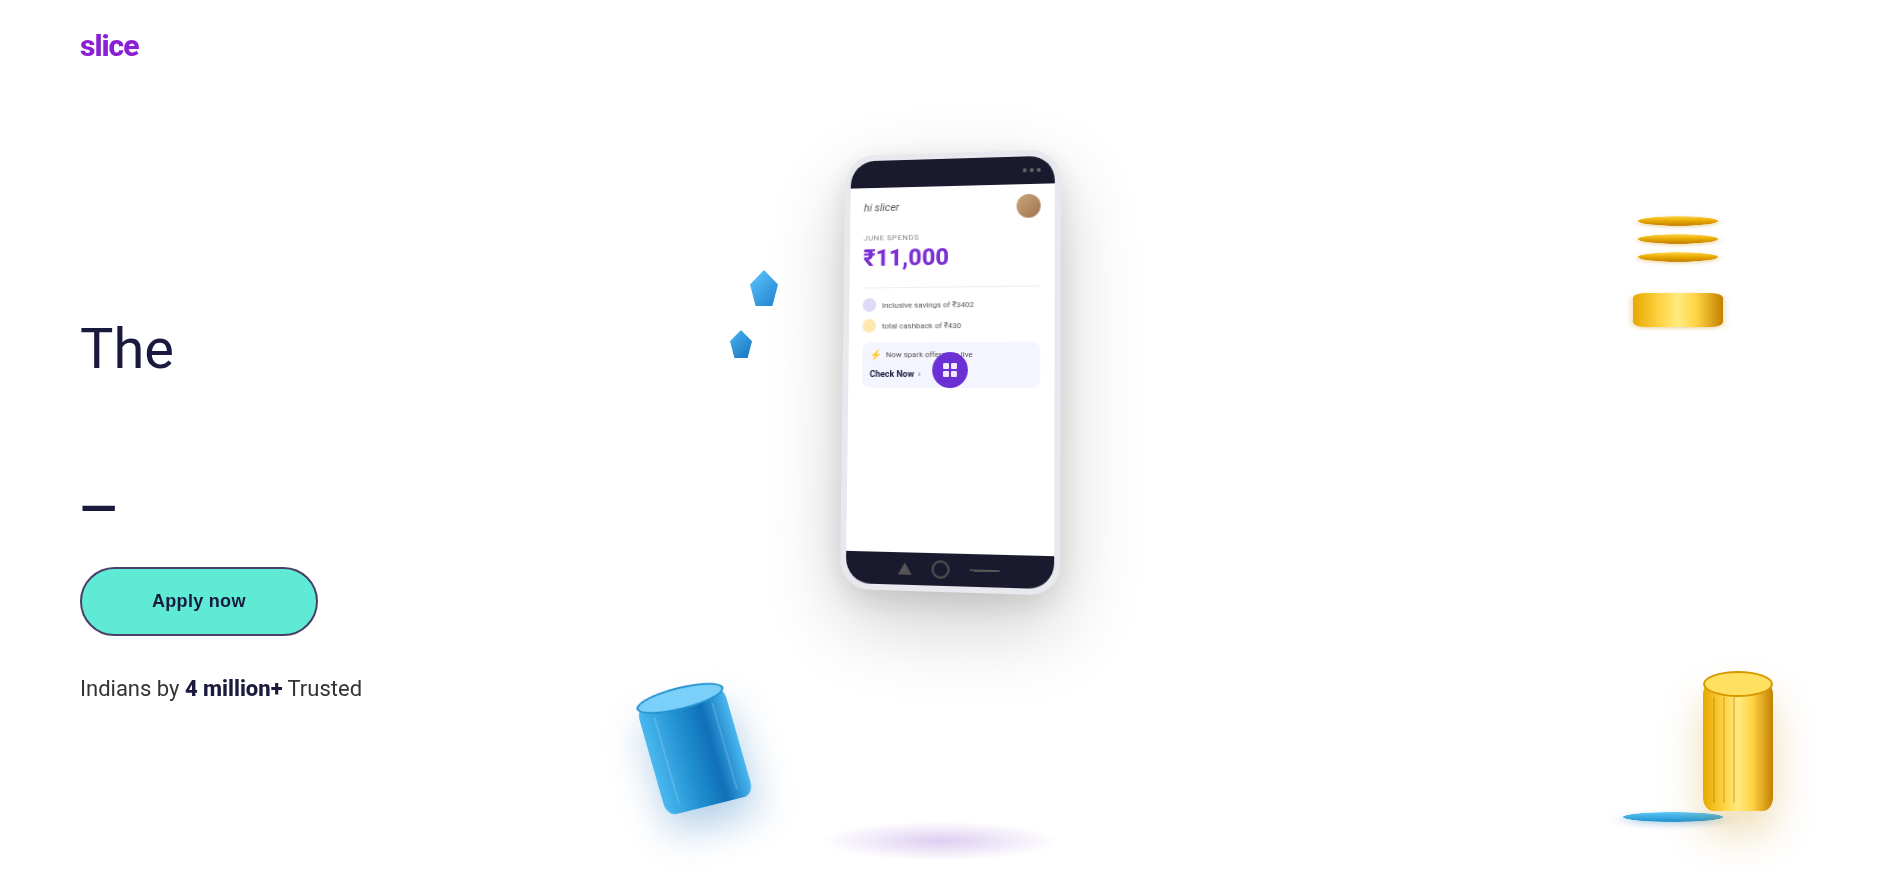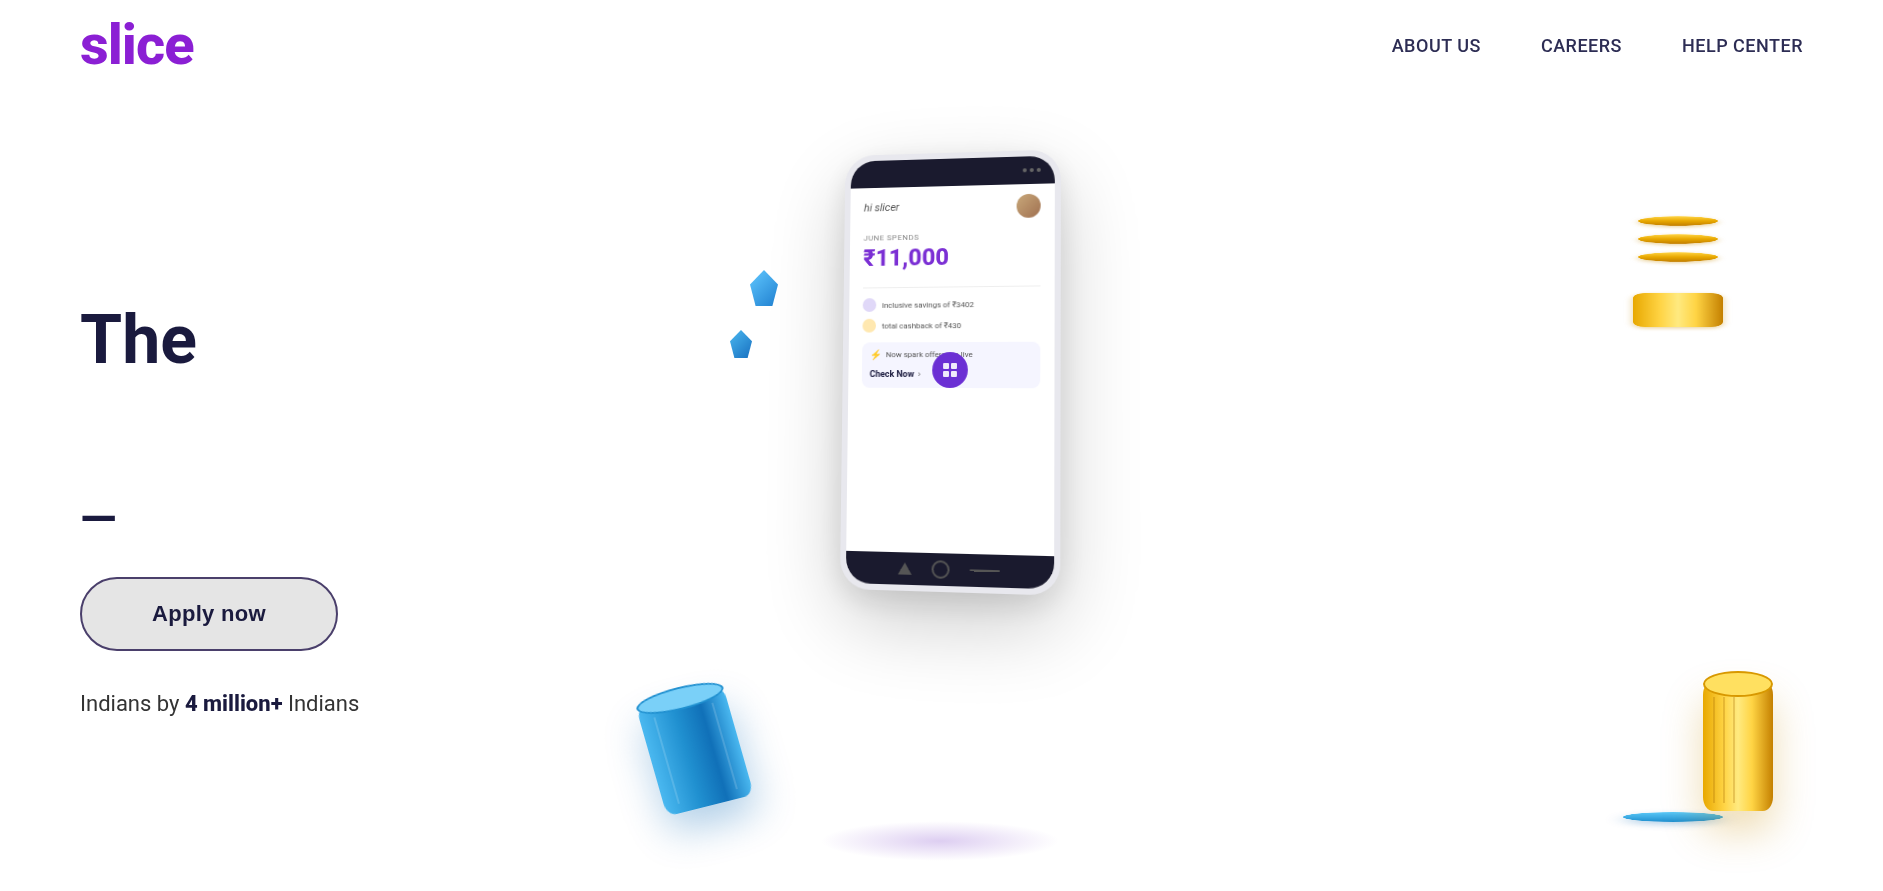--- a/index.html
+++ b/index.html
@@ -14,21 +14,21 @@
     
     header {
       display: flex;
       align-items: center;
       justify-content: space-between;
       padding: 0 80px;
       height: 90px;
       background: #fff;
     }
     .logo {
-      font-size: 56px;
+      font-size: 30px;
       font-weight: 800;
       color: #8B1FD4;
       letter-spacing: -1px;
     }
     nav {
       display: flex;
       gap: 60px;
       align-items: center;
     }
     nav a {
@@ -48,41 +48,41 @@
       position: relative;
       overflow: hidden;
     }
 
     
     .hero-text {
       flex: 0 0 600px;
       z-index: 2;
     }
     .hero-title {
-      font-size: 68px;
-      font-weight: 700;
+      font-size: 56px;
+      font-weight: 400;
       color: #1a1a3e;
       line-height: 1.05;
       margin-bottom: 42px;
     }
     .dash {
       font-size: 48px;
       color: #1a1a3e;
       font-weight: 700;
       margin-bottom: 30px;
       display: block;
     }
     .apply-btn {
       display: inline-block;
       padding: 22px 70px;
       border: 2.5px solid #4a3f6b;
       border-radius: 50px;
-      background: #e5e5e5;
+      background: #5eead4;
       color: #1a1a3e;
-      font-size: 22px;
+      font-size: 18px;
       font-weight: 700;
       cursor: pointer;
       margin-bottom: 40px;
       letter-spacing: 0.3px;
     }
     .trust-text {
       font-size: 22px;
       color: #333;
       font-weight: 400;
     }
@@ -432,40 +432,35 @@
       height: 40px;
       background: radial-gradient(ellipse, rgba(120,60,200,0.25) 0%, transparent 70%);
       z-index: 1;
     }
   </style>
 </head>
 <body>
 
 <header>
   <div class="logo">slice</div>
-  <nav>
-    <a href="#">ABOUT US</a>
-    <a href="#">CAREERS</a>
-    <a href="#">HELP CENTER</a>
-  </nav>
 </header>
 
 <section class="hero">
 
   <div class="hero-text">
     <h1 class="hero-title">
       <span>The</span><br>
       <br>
     </h1>
     <span class="dash">—</span>
     <button class="apply-btn">Apply now</button>
     <div class="trust-text">
       <span>Indians by</span>
       <strong>4 million+</strong>
-      <span>Indians</span>
+      <span>Trusted</span>
     </div>
   </div>
 
   <div class="hero-visual">
 
     <div class="phone-shadow"></div>
 
     <div class="deco-blue-cyl-left">
       <div class="blue-cyl">
         <div class="blue-cyl-lines"></div>

